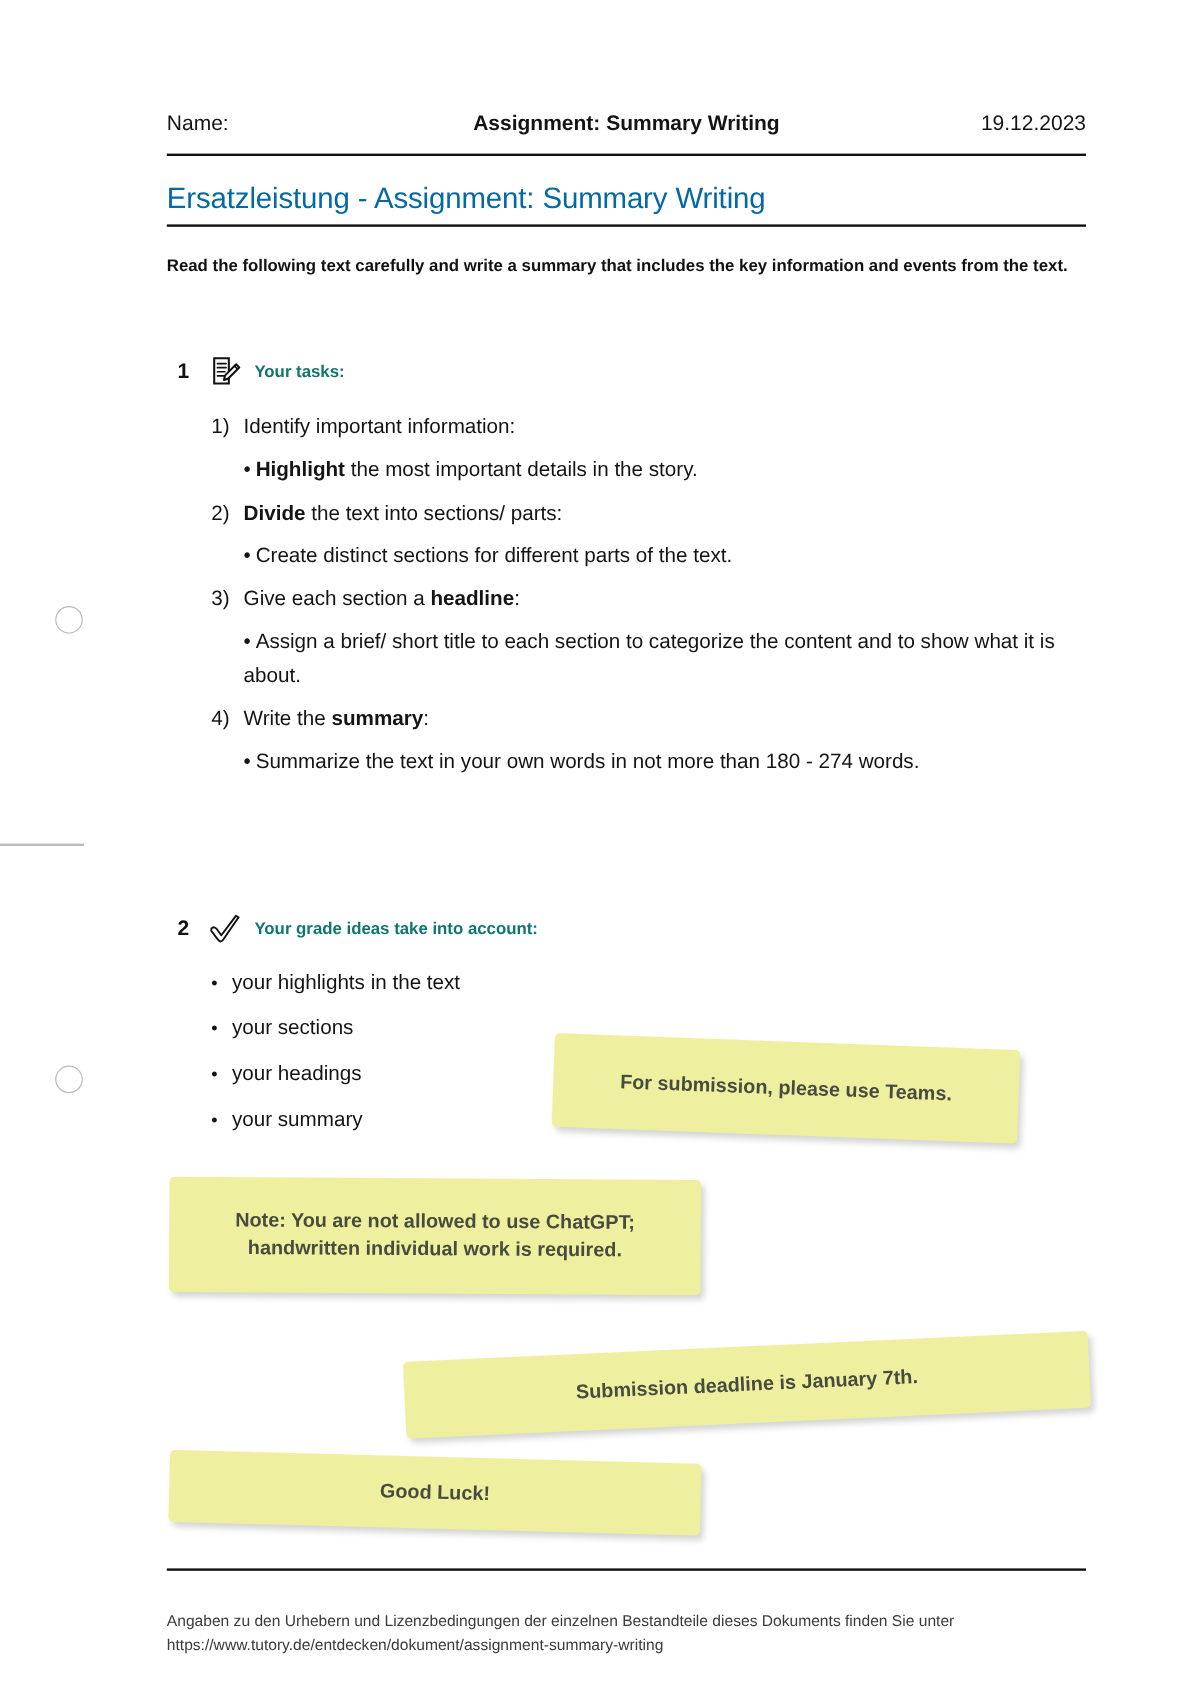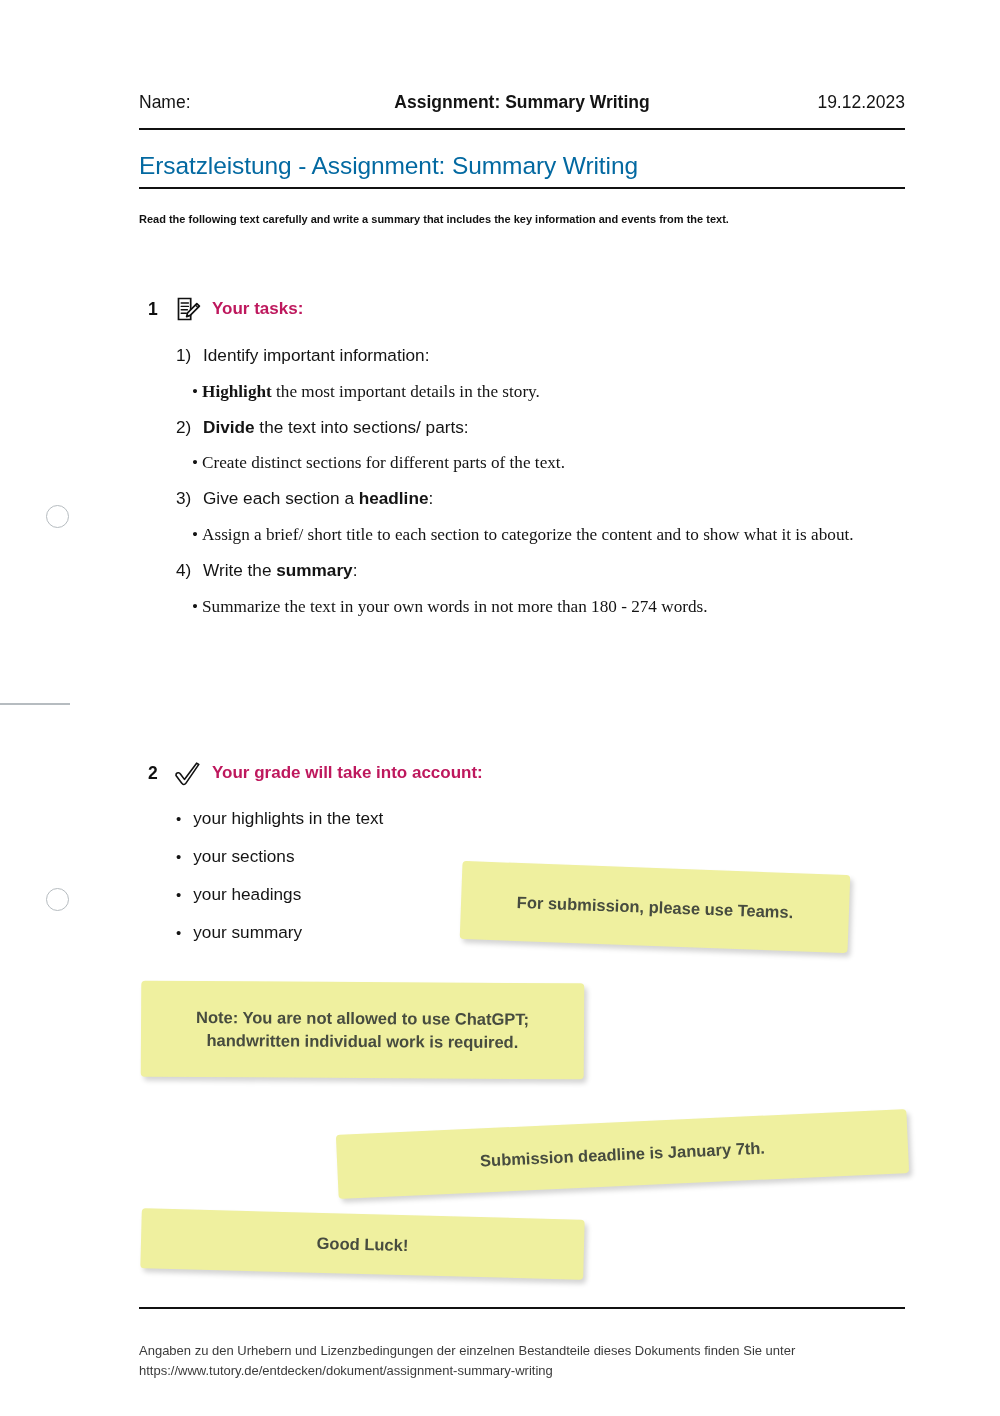--- a/index.html
+++ b/index.html
@@ -81,21 +81,21 @@
     font-weight: 400;
     letter-spacing: -0.1px;
   }
 
   
   .intro {
     position: absolute;
     left: 139px;
     top: 211px;
     width: 768px;
-    font-size: 11px;
+    font-size: 14px;
     font-weight: bold;
     line-height: 1.52;
     color: #111111;
   }
 
   
   .section-head {
     position: absolute;
     display: flex;
     align-items: center;
@@ -109,23 +109,23 @@
     text-align: left;
   }
   .section-head .sec-icon {
     width: 30px;
     height: 30px;
     display: flex;
     align-items: center;
     justify-content: center;
   }
   .section-head .sec-label {
-    font-size: 17px;
-    font-weight: bold;
-    color: #be185d;
+    font-size: 14px;
+    font-weight: bold;
+    color: #0f766e;
   }
   #sec1-head { left: 148px; top: 294px; }
   #sec2-head { left: 148px; top: 758px; }
 
   
   .tasks {
     position: absolute;
     left: 176px;
     top: 343px;
     width: 735px;
@@ -136,24 +136,23 @@
   .task-item { margin-bottom: 2px; }
   .task-line {
     display: flex;
     align-items: flex-start;
     gap: 7px;
     margin-bottom: 9px;
   }
   .task-line .t-num { flex: 0 0 auto; width: 20px; }
   .task-line .t-text { flex: 1 1 auto; }
   .task-sub {
-    margin-left: 16px;
+    margin-left: 27px;
     margin-bottom: 9px;
     line-height: 1.62;
-    font-family: Liberation Serif, serif;
   }
   .task-sub .dot { margin-right: 4px; }
   b, .bold { font-weight: bold; }
 
   
   .grade-list {
     position: absolute;
     left: 176px;
     top: 808px;
     width: 420px;
@@ -308,21 +307,21 @@
 
   </div>
 
   <div class="section-head" id="sec2-head">
     <span class="sec-num">2</span>
     <span class="sec-icon">
       <svg width="30" height="28" viewBox="0 0 30 28">
         <path d="M3.2 14.8 C4.6 13.2 6.4 13.6 7.6 15.2 L11.4 20.4 L23.6 4.2 L25.8 5.4 L12.8 24.4 C11.6 26.1 9.8 25.8 8.8 24.2 L3.0 16.6 z" fill="#ffffff" stroke="#111" stroke-width="1.6" stroke-linejoin="round"></path>
       </svg>
     </span>
-    <span class="sec-label">Your grade will take into account:</span>
+    <span class="sec-label">Your grade ideas take into account:</span>
   </div>
 
   <div class="grade-list">
     <div class="grade-item">
       <span class="b-dot">•</span>
       <span>your highlights in the text</span>
     </div>
     <div class="grade-item">
       <span class="b-dot">•</span>
       <span>your sections</span>

